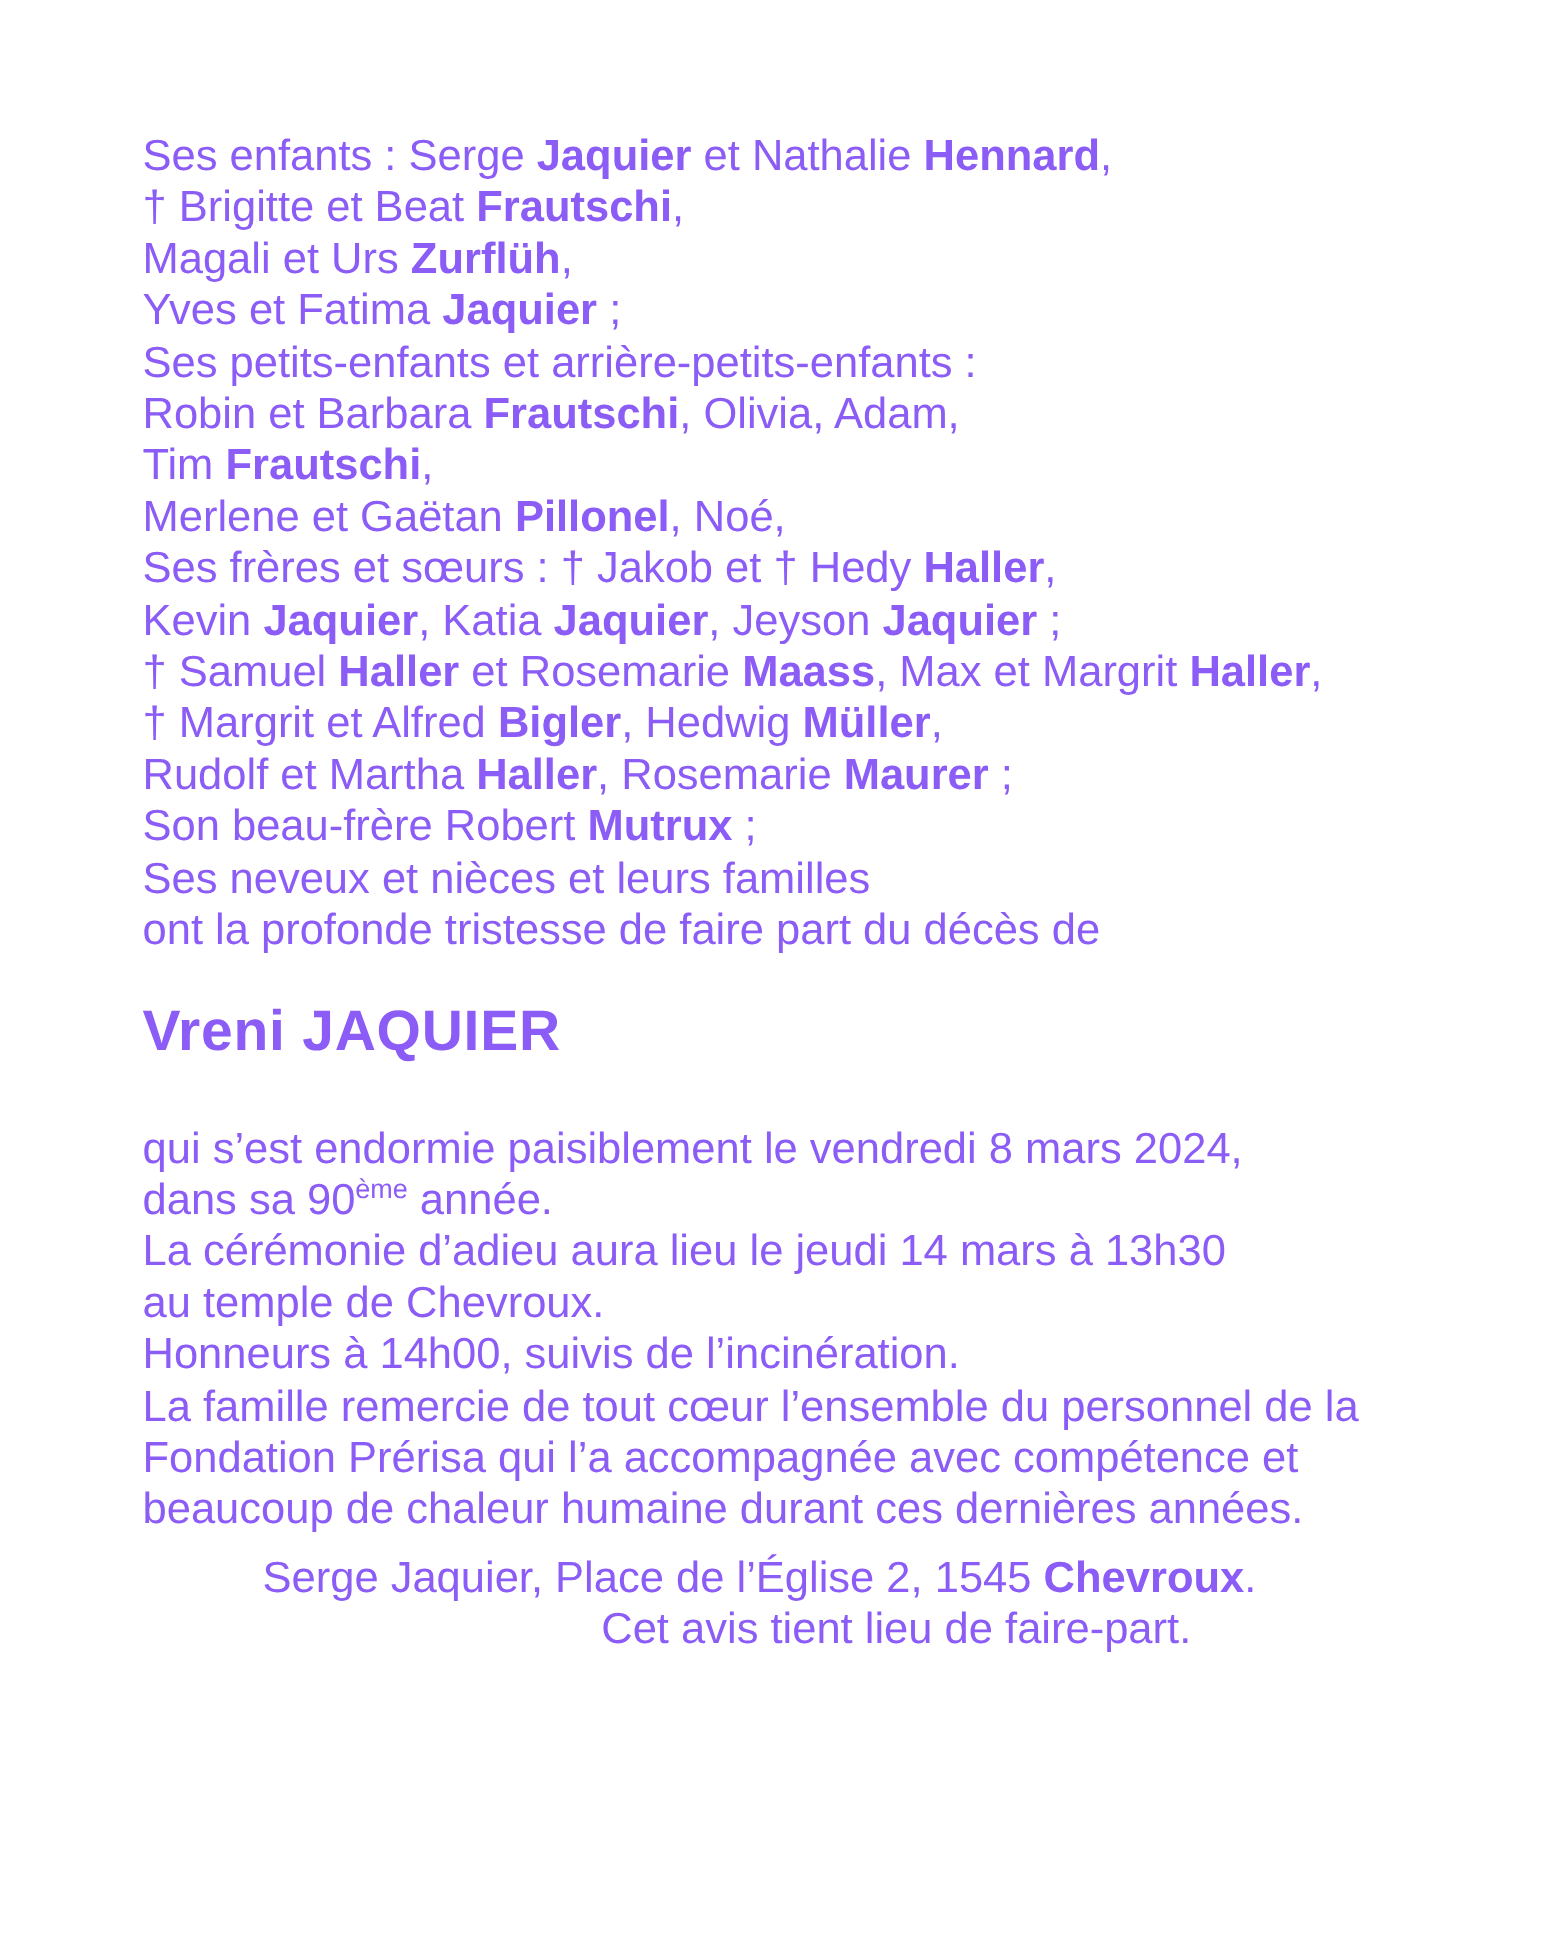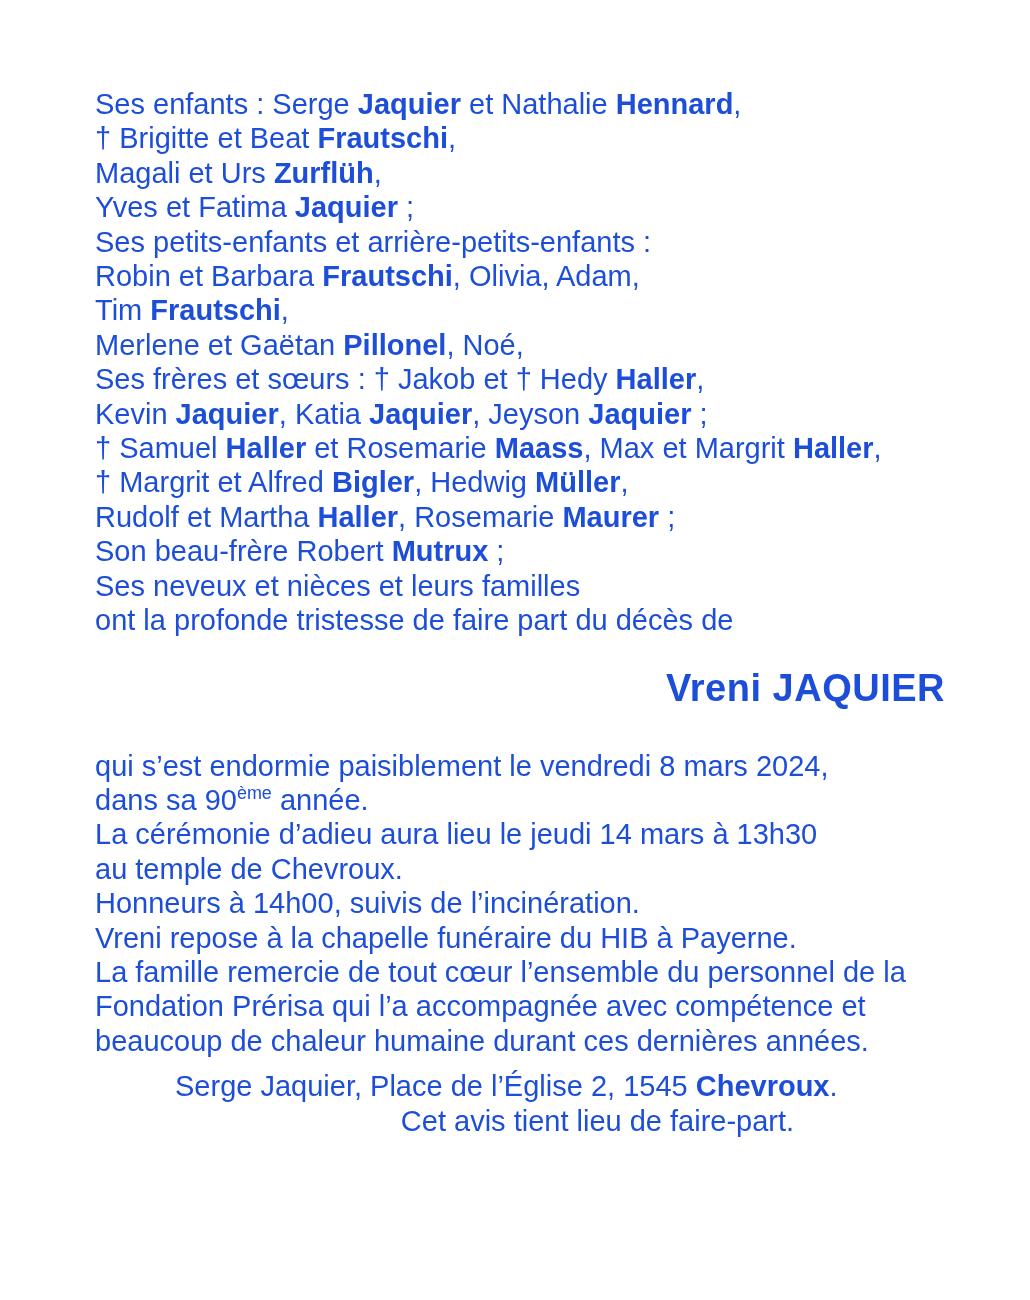--- a/index.html
+++ b/index.html
@@ -26,30 +26,30 @@
     font-size: 0.62em;
     vertical-align: super;
     line-height: 0;
   }
   .indent-1 { padding-left: 80px; margin-top: 11px; }
   .indent-2 { padding-left: 155px; text-align: center; }
   .title {
     font-size: 38px;
     line-height: 46px;
     font-weight: 700;
-    text-align: right;
+    text-align: left;
     margin-top: 27px;
     margin-bottom: 38px;
     letter-spacing: 0.5px;
   }
 </style>
 </head>
 <body>
 
-<div class="page" style="background: rgb(255, 255, 255); color: #1d4ed8;">
+<div class="page" style="background: rgb(255, 255, 255); color: #8b5cf6;">
   <section class="text-block">
       <div class="line"><span class="">Ses enfants : Serge </span><span class="bold">Jaquier</span><span class=""> et Nathalie </span><span class="bold">Hennard</span><span class="">,</span></div>
       <div class="line"><span class="">† Brigitte et Beat </span><span class="bold">Frautschi</span><span class="">,</span></div>
       <div class="line"><span class="">Magali et Urs </span><span class="bold">Zurflüh</span><span class="">,</span></div>
       <div class="line"><span class="">Yves et Fatima </span><span class="bold">Jaquier</span><span class=""> ;</span></div>
       <div class="line"><span class="">Ses petits-enfants et arrière-petits-enfants :</span></div>
       <div class="line"><span class="">Robin et Barbara </span><span class="bold">Frautschi</span><span class="">, Olivia, Adam,</span></div>
       <div class="line"><span class="">Tim </span><span class="bold">Frautschi</span><span class="">,</span></div>
       <div class="line"><span class="">Merlene et Gaëtan </span><span class="bold">Pillonel</span><span class="">, Noé,</span></div>
       <div class="line"><span class="">Ses frères et sœurs : † Jakob et † Hedy </span><span class="bold">Haller</span><span class="">,</span></div>
@@ -63,20 +63,19 @@
     </section>
 
   <h1 class="title">Vreni JAQUIER</h1>
 
   <section class="text-block">
       <div class="line"><span class="">qui s’est endormie paisiblement le vendredi 8 mars 2024,</span></div>
       <div class="line"><span class="">dans sa 90</span><span class=" sup">ème</span><span class=""> année.</span></div>
       <div class="line"><span class="">La cérémonie d’adieu aura lieu le jeudi 14 mars à 13h30</span></div>
       <div class="line"><span class="">au temple de Chevroux.</span></div>
       <div class="line"><span class="">Honneurs à 14h00, suivis de l’incinération.</span></div>
-      <div class="line"><span class="">Vreni repose à la chapelle funéraire du HIB à Payerne.</span></div>
       <div class="line"><span class="">La famille remercie de tout cœur l’ensemble du personnel de la</span></div>
       <div class="line"><span class="">Fondation Prérisa qui l’a accompagnée avec compétence et</span></div>
       <div class="line"><span class="">beaucoup de chaleur humaine durant ces dernières années.</span></div>
       <div class="line indent-1"><span class="">Serge Jaquier, Place de l’Église 2, 1545 </span><span class="bold">Chevroux</span><span class="">.</span></div>
       <div class="line indent-2"><span class="">Cet avis tient lieu de faire-part.</span></div>
     </section>
 </div>
 
 </body></html>

